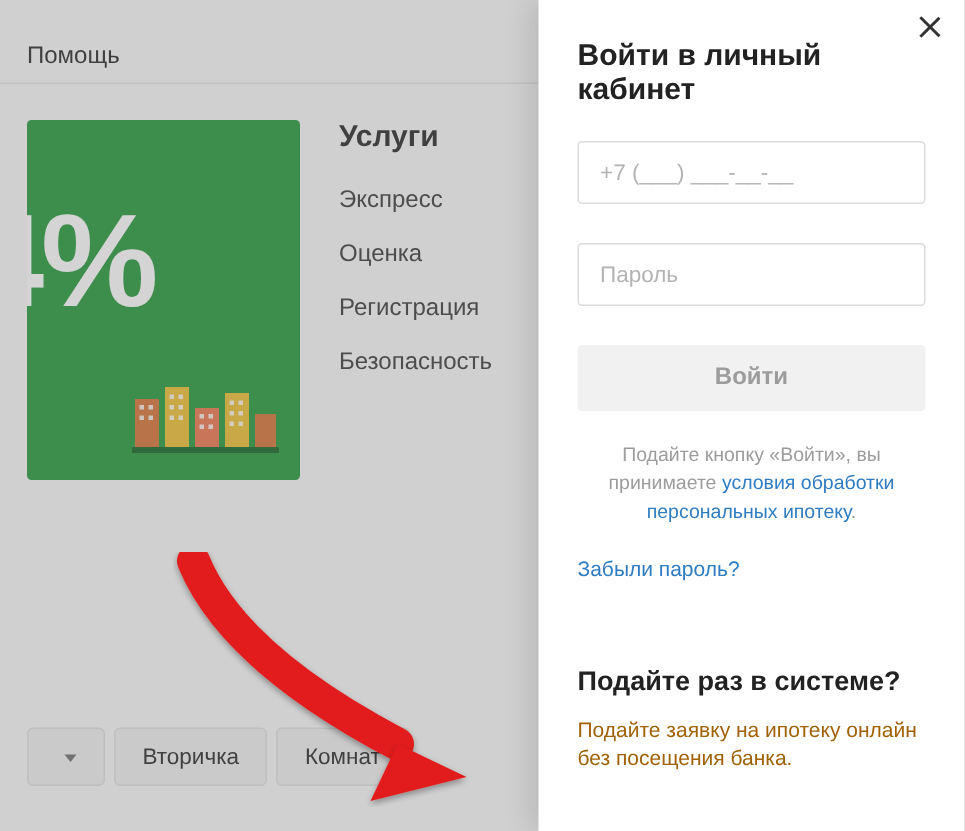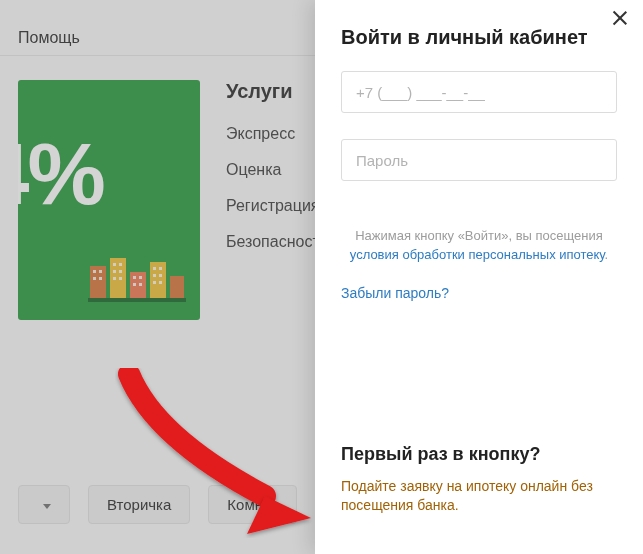--- a/index.html
+++ b/index.html
@@ -16,29 +16,29 @@
 
   .promo { width: 182px; height: 240px; background: #2f9e44; border-radius: 3px; position: relative; color: #fff; overflow: hidden; }
   .promo-text { font-size: 88px; font-weight: 600; letter-spacing: -2px; line-height: 1; position: absolute; top: 50px; left: -60px; }
   .buildings { position: absolute; bottom: 18px; right: 14px; }
   .buildings svg { display: block; }
 
   .services { flex: 1; }
   .services h3 { font-size: 20px; font-weight: 600; color: #333; margin-bottom: 22px; }
   .service-item { font-size: 16px; color: #444; margin-bottom: 18px; }
 
-  .filters { position: absolute; bottom: 30px; left: 18px; display: flex; gap: 18px; }
+  .filters { position: absolute; bottom: 30px; left: 18px; display: flex; gap: 6px; }
   .filter-pill { background: #f1f1f1; border: 1px solid #e2e2e2; border-radius: 4px; padding: 10px 18px; font-size: 15px; color: #333; }
   .filter-pill.chev::after { content: ""; display: inline-block; margin-left: 6px; vertical-align: middle; border-left: 4px solid transparent; border-right: 4px solid transparent; border-top: 5px solid #777; }
 
   
   .dim { position: absolute; inset: 0; background: rgba(100,100,100,0.28); }
 
   
-  .panel { position: absolute; top: 0; right: 0; width: 328px; height: 100%; background: #fff; box-shadow: -6px 0 18px rgba(0,0,0,0.12); padding: 26px 26px 20px; display: flex; flex-direction: column; }
+  .panel { position: absolute; top: 0; right: 0; width: 284px; height: 100%; background: #fff; box-shadow: -6px 0 18px rgba(0,0,0,0.12); padding: 26px 26px 20px; display: flex; flex-direction: column; }
   .panel .close { position: absolute; top: 6px; right: 10px; width: 26px; height: 26px; cursor: pointer; }
   .panel .close::before, .panel .close::after { content:""; position:absolute; left:12px; top:3px; width:1.5px; height:18px; background:#333; }
   .panel .close::before { transform: rotate(45deg); }
   .panel .close::after  { transform: rotate(-45deg); }
   .panel h2 { font-size: 20px; font-weight: 700; color: #222; margin-bottom: 22px; }
   .field { width: 100%; height: 42px; border: 1px solid #dcdcdc; border-radius: 3px; padding: 0 14px; font-size: 15px; color: #333; margin-bottom: 26px; outline: none; }
   .field::placeholder { color: #b3b3b3; }
   .login-btn { width: 100%; height: 44px; background: #f1f1f1; border: none; border-radius: 3px; color: #9c9c9c; font-size: 16px; font-weight: 600; cursor: pointer; }
   .consent { margin-top: 20px; font-size: 13px; color: #9c9c9c; text-align: center; line-height: 1.45; }
   .consent a { color: #2e7cc2; text-decoration: none; }
@@ -116,32 +116,33 @@
 </div>
 
 <div class="dim"></div>
 
 <div class="panel">
   <div class="close"></div>
   <h2>Войти в личный кабинет</h2>
 
   <input class="field" type="text" placeholder="+7 (___) ___-__-__" style="">
   <input class="field" type="password" placeholder="Пароль" style="">
+  <button class="login-btn">Войти</button>
 
   <div class="consent">
-    <span>Нажимая кнопку «Войти», вы посещения </span>
+    <span>Подайте кнопку «Войти», вы принимаете </span>
     <a href="#">условия обработки персональных ипотеку</a><span>.</span>
   </div>
 
   <div class="forgot">
     <a href="#">Забыли пароль?</a>
   </div>
 
   <div class="bottom">
-    <h3>Первый раз в кнопку?</h3>
+    <h3>Подайте раз в системе?</h3>
     <p>Подайте заявку на ипотеку онлайн без посещения банка.</p>
   </div>
 </div>
 
 <svg class="arrow" width="220" height="170" viewBox="0 0 220 170">
   <defs>
     <filter id="sh" x="-20%" y="-20%" width="140%" height="140%">
       <feDropShadow dx="0" dy="2" stdDeviation="2" flood-color="#000" flood-opacity="0.35"></feDropShadow>
     </filter>
   </defs>

